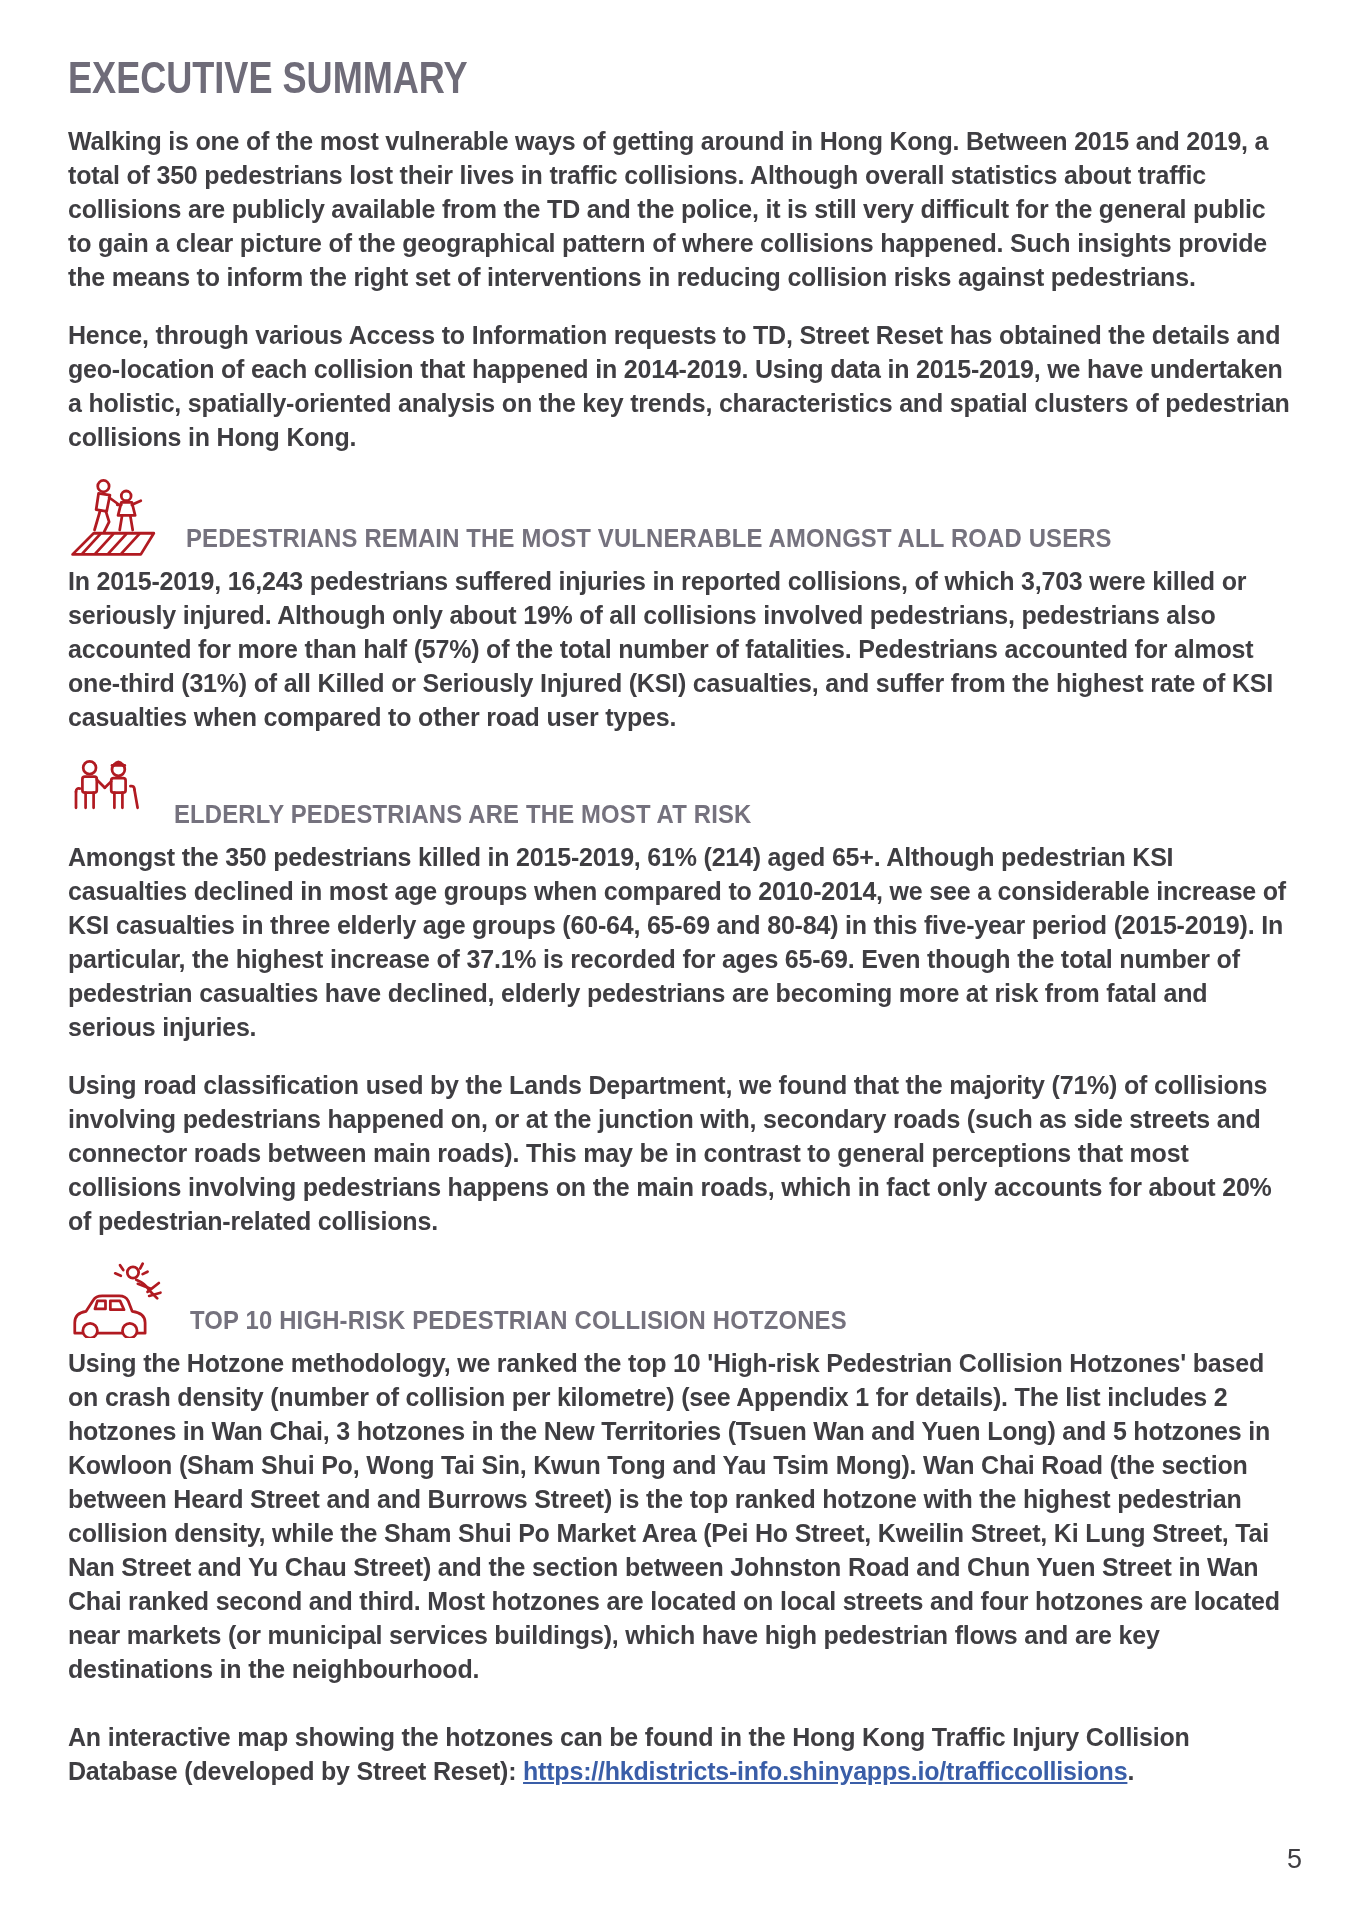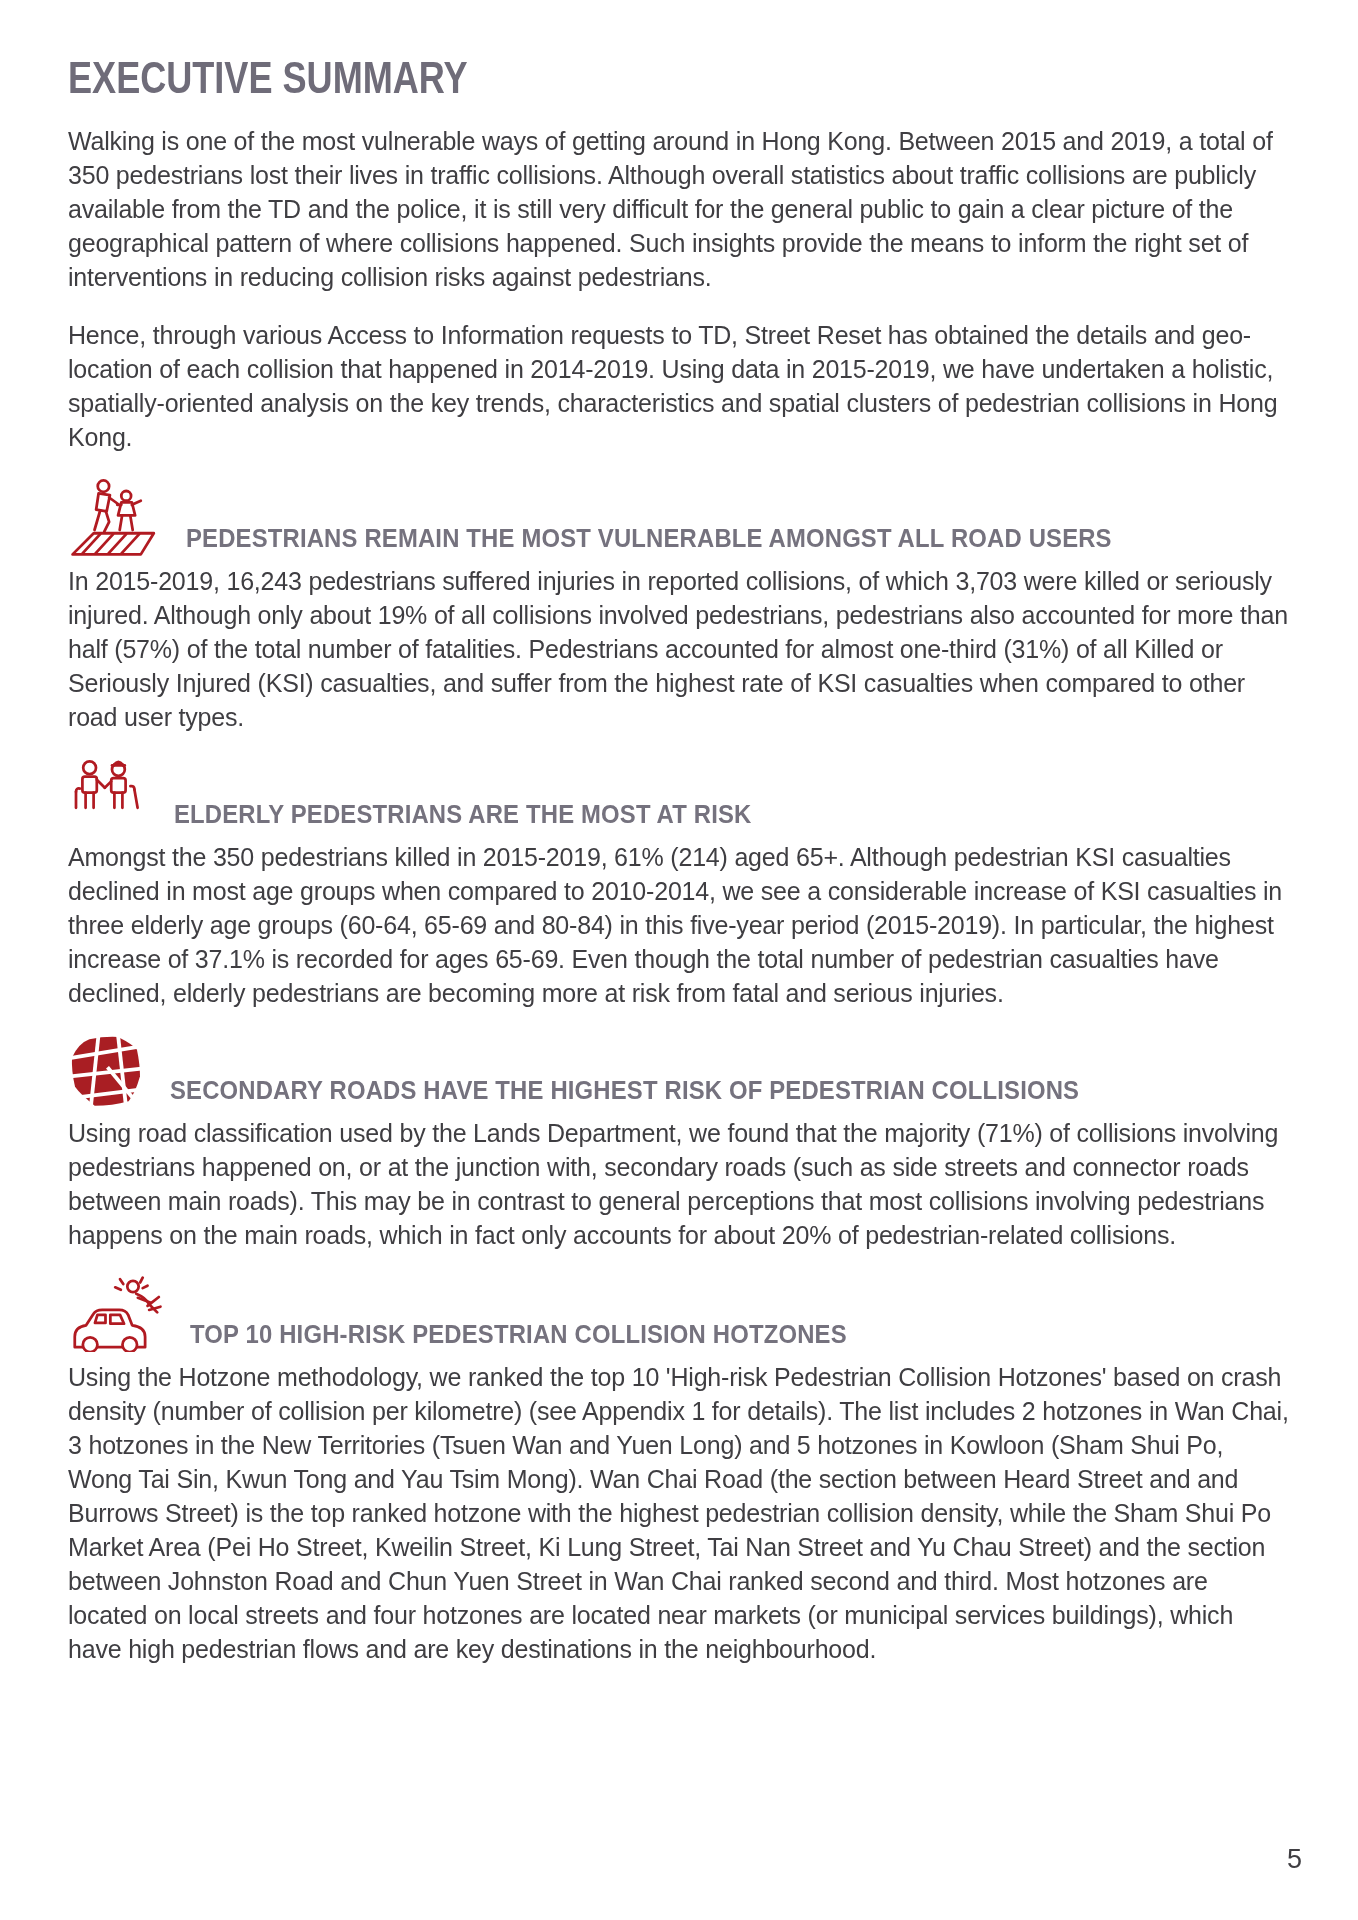--- a/index.html
+++ b/index.html
@@ -22,21 +22,21 @@
     white-space:nowrap;
     transform:scaleX(0.82);
     transform-origin:left center;
   }
   p.body-text {
     margin:0 0 24px 0;
     font-size:25px;
     line-height:34px;
     letter-spacing:-0.2px;
     color:#3f3e42;
-    font-weight:400;
+    font-weight:700;
   }
   .section-header {
     display:flex;
     align-items:flex-end;
     gap:26px;
     margin:10px 0 8px 0;
   }
   .section-header .icon { flex:0 0 auto; }
   .section-header .icon svg { display:block; }
   .section-header h2 {
@@ -113,36 +113,20 @@
         <path d="M68,43 V62"></path>
         <path d="M83,39 q0,-5 -5,-4"></path>
         <path d="M83,39 L87,62"></path>
         <path d="M54,29 L46,37"></path>
       </svg>
     </span>
     <h2>ELDERLY PEDESTRIANS ARE THE MOST AT RISK</h2>
   </div>
   <p class="body-text">Amongst the 350 pedestrians killed in 2015-2019, 61% (214) aged 65+. Although pedestrian KSI casualties declined in most age groups when compared to 2010-2014, we see a considerable increase of KSI casualties in three elderly age groups (60-64, 65-69 and 80-84) in this five-year period (2015-2019). In particular, the highest increase of 37.1% is recorded for ages 65-69. Even though the total number of pedestrian casualties have declined, elderly pedestrians are becoming more at risk from fatal and serious injuries.</p>
 
-  <div class="section-header">
-    <span class="icon">
-      <svg width="76" height="74" viewBox="0 0 100 98">
-        <path d="M28,7 Q48,3 66,4 Q86,14 91,21 Q95,40 95,56 Q89,78 80,89 Q58,95 35,95 Q16,80 9,70 Q4,48 5,31 Q14,12 28,7 Z" fill="#a91e23" stroke="none"></path>
-        <g stroke="#ffffff" stroke-width="5" fill="none">
-          <line x1="2" y1="32" x2="98" y2="16"></line>
-          <line x1="3" y1="56" x2="97" y2="46"></line>
-          <line x1="12" y1="84" x2="92" y2="74"></line>
-          <line x1="40" y1="2" x2="30" y2="96"></line>
-          <line x1="66" y1="2" x2="76" y2="92"></line>
-          <line x1="52" y1="44" x2="90" y2="90"></line>
-        </g>
-      </svg>
-    </span>
-    <h2>SECONDARY ROADS HAVE THE HIGHEST RISK OF PEDESTRIAN COLLISIONS</h2>
-  </div>
   <p class="body-text">Using road classification used by the Lands Department, we found that the majority (71%) of collisions involving pedestrians happened on, or at the junction with, secondary roads (such as side streets and connector roads between main roads). This may be in contrast to general perceptions that most collisions involving pedestrians happens on the main roads, which in fact only accounts for about 20% of pedestrian-related collisions.</p>
 
   <div class="section-header">
     <span class="icon">
       <svg width="96" height="76" viewBox="0 0 118 94" fill="none" stroke="#b11a21" stroke-width="3.4" stroke-linecap="round" stroke-linejoin="round">
         <path d="M8,88 V75 Q8,63 22,61 L31,47 Q34,42 42,42 H63 Q71,42 74,48 L79,61 Q95,63 95,75 V88 Z"></path>
         <path d="M36,48 h10 v10 h-13 z"></path>
         <path d="M52,48 h12 l5,11 h-17 z"></path>
         <circle cx="27" cy="85" r="9" fill="#ffffff"></circle>
         <circle cx="76" cy="85" r="9" fill="#ffffff"></circle>
@@ -154,16 +138,17 @@
         <line x1="64" y1="4" x2="68" y2="10"></line>
         <line x1="58" y1="14" x2="65" y2="17"></line>
         <line x1="92" y1="2" x2="89" y2="8"></line>
         <line x1="98" y1="12" x2="92" y2="15"></line>
       </svg>
     </span>
     <h2>TOP 10 HIGH-RISK PEDESTRIAN COLLISION HOTZONES</h2>
   </div>
   <p class="body-text">Using the Hotzone methodology, we ranked the top 10 'High-risk Pedestrian Collision Hotzones' based on crash density (number of collision per kilometre) (see Appendix 1 for details). The list includes 2 hotzones in Wan Chai, 3 hotzones in the New Territories (Tsuen Wan and Yuen Long) and 5 hotzones in Kowloon (Sham Shui Po, Wong Tai Sin, Kwun Tong and Yau Tsim Mong). Wan Chai Road (the section between Heard Street and and Burrows Street) is the top ranked hotzone with the highest pedestrian collision density, while the Sham Shui Po Market Area (Pei Ho Street, Kweilin Street, Ki Lung Street, Tai Nan Street and Yu Chau Street) and the section between Johnston Road and Chun Yuen Street in Wan Chai ranked second and third. Most hotzones are located on local streets and four hotzones are located near markets (or municipal services buildings), which have high pedestrian flows and are key destinations in the neighbourhood.</p>
 
+  <p class="body-text closing"><span>An interactive map showing the hotzones can be found in the Hong Kong Traffic Injury Collision Database (developed by Street Reset): </span><a class="db-link">https://hkdistricts-info.shinyapps.io/trafficcollisions</a><span>.</span></p>
 
   <div class="page-number">5</div>
 
 </div>
 
 </body></html>

